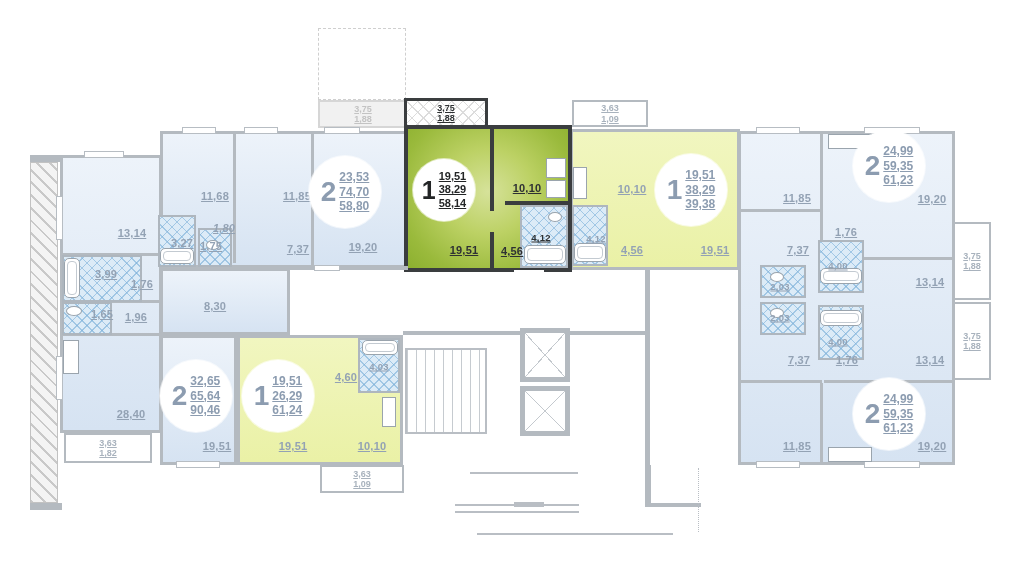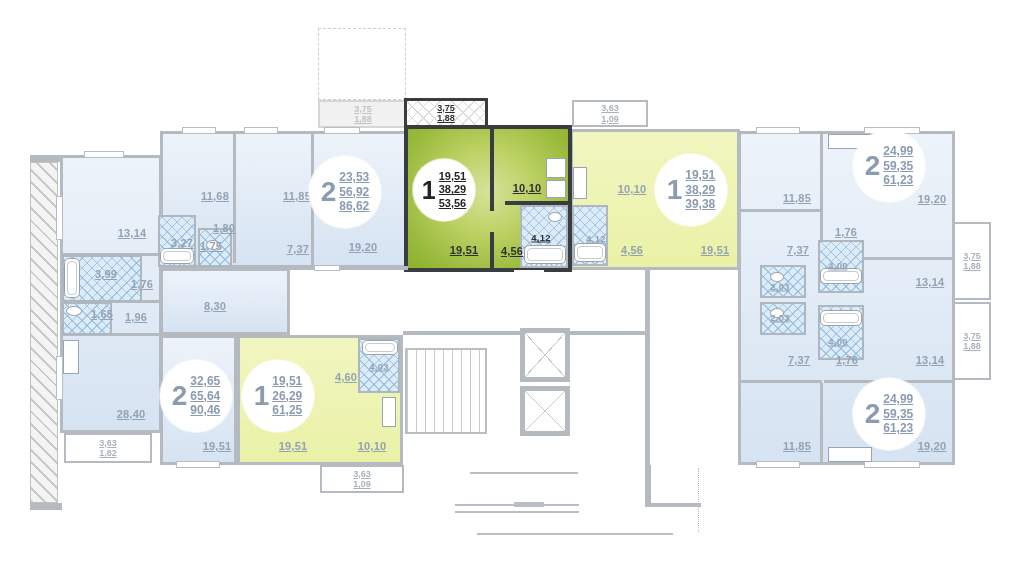--- a/index.html
+++ b/index.html
@@ -200,21 +200,21 @@
   <span class="lbl" style="left:106px;top:274px;">3,99</span>
   <span class="lbl" style="left:142px;top:284px;">1,76</span>
   <span class="lbl" style="left:102px;top:314px;">1,65</span>
   <span class="lbl" style="left:136px;top:317px;">1,96</span>
   <span class="lbl" style="left:131px;top:414px;">28,40</span>
 
   <span class="lbl" style="left:215px;top:196px;">11,68</span>
   <span class="lbl" style="left:297px;top:196px;">11,85</span>
   <span class="lbl" style="left:182px;top:243px;">3,27</span>
   <span class="lbl" style="left:211px;top:246px;">1,75</span>
-  <span class="lbl" style="left:224px;top:228px;">1,80</span>
+  <span class="lbl" style="left:224px;top:228px;font-style:italic;">1,80</span>
   <span class="lbl" style="left:298px;top:249px;">7,37</span>
   <span class="lbl" style="left:363px;top:247px;">19,20</span>
   <span class="lbl" style="left:215px;top:306px;">8,30</span>
 
   <span class="lbl dark" style="left:464px;top:250px;">19,51</span>
   <span class="lbl dark" style="left:527px;top:188px;">10,10</span>
   <span class="lbl dark" style="left:541px;top:237px;font-size:9.5px;">4,12</span>
   <span class="lbl dark" style="left:512px;top:251px;">4,56</span>
 
   <span class="lbl" style="left:632px;top:189px;">10,10</span>
@@ -242,31 +242,31 @@
 
   <span class="lbl" style="left:293px;top:446px;">19,51</span>
   <span class="lbl" style="left:346px;top:377px;">4,60</span>
   <span class="lbl" style="left:379px;top:366px;font-size:9.5px;">4,03</span>
   <span class="lbl" style="left:372px;top:446px;">10,10</span>
 
   <div class="badge" style="left:345px;top:192px;">
     <span class="num">2</span>
     <span class="areas">
       <i>23,53</i>
-      <i>56,92</i>
-      <i>86,62</i>
+      <i>74,70</i>
+      <i>58,80</i>
     </span>
   </div>
 
   <div class="badge sel" style="left:444px;top:190px;">
     <span class="num">1</span>
     <span class="areas">
       <i>19,51</i>
       <i>38,29</i>
-      <i>53,56</i>
+      <i>58,14</i>
     </span>
   </div>
 
   <div class="badge" style="left:691px;top:190px;">
     <span class="num">1</span>
     <span class="areas">
       <i>19,51</i>
       <i>38,29</i>
       <i>39,38</i>
     </span>
@@ -297,17 +297,17 @@
       <i>65,64</i>
       <i>90,46</i>
     </span>
   </div>
 
   <div class="badge" style="left:278px;top:396px;">
     <span class="num">1</span>
     <span class="areas">
       <i>19,51</i>
       <i>26,29</i>
-      <i>61,25</i>
+      <i>61,24</i>
     </span>
   </div>
 
 </div>
 
 </body></html>

